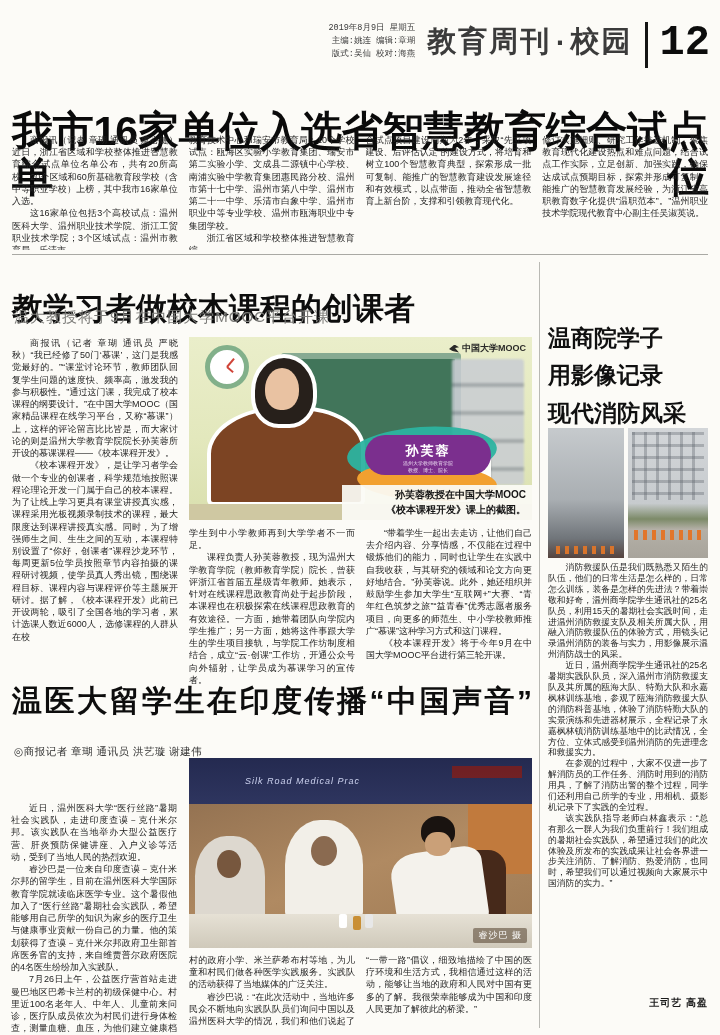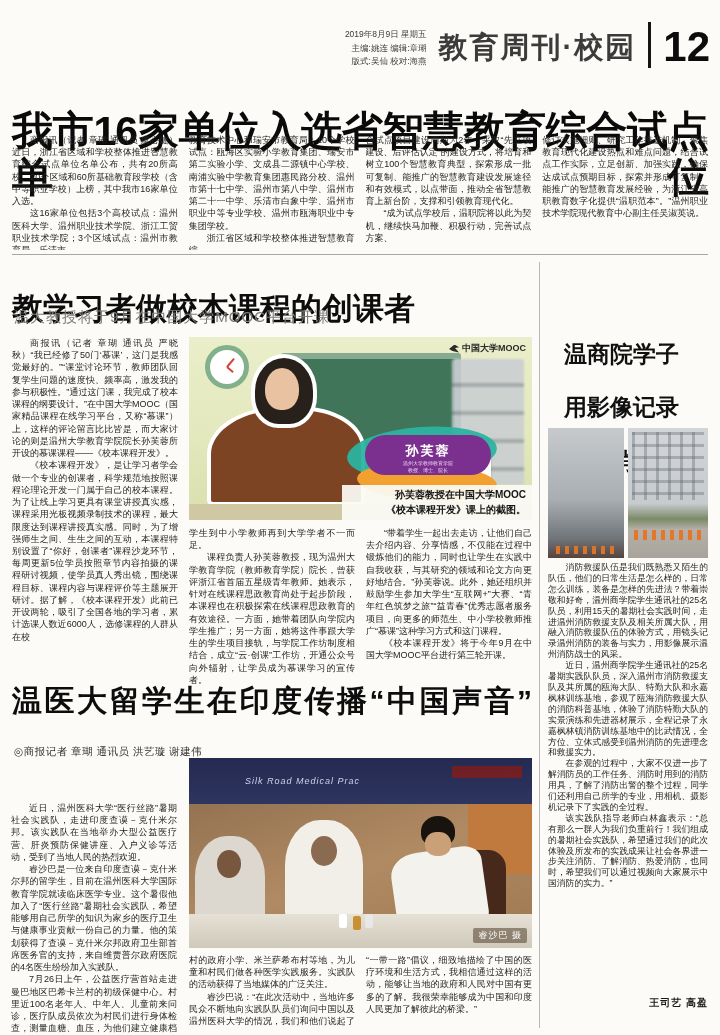--- a/index.html
+++ b/index.html
@@ -2,21 +2,21 @@
 <html><head>
 <meta charset="utf-8">
 <style>
   html,body { margin:0; padding:0; background:#e8e8e4; }
   .page {
     position:relative; width:720px; height:1035px; margin:0 auto;
     background:#fcfbf7; overflow:hidden; color:#1d1d1d;
     font-family:"Liberation Sans","DejaVu Sans",sans-serif;
   }
   
-  .hdr { position:absolute; top:22px; right:10px; display:flex; align-items:flex-end; gap:12px; }
+  .hdr { position:absolute; top:22px; right:10px; display:flex; align-items:flex-start; gap:12px;font-family:Liberation Mono, monospace; }
   .hdr-meta { font-size:8.5px; line-height:1.55; color:#3a3a3a; text-align:right; white-space:nowrap; }
   .hdr-section { font-size:29px; font-weight:800; color:#3b3b3b; letter-spacing:2px; white-space:nowrap; }
   .hdr-bar { width:3px; height:46px; background:#141414; }
   .hdr-page { font-size:42px; font-weight:900; color:#0c0c0c; line-height:1; }
   
   .headline1 {
     position:absolute; left:12px; top:82px; width:696px;
     font-size:41px; font-weight:900; color:#0a0a0a; letter-spacing:-1px;
     text-align:justify; text-align-last:justify; line-height:1.1;
   }
@@ -90,21 +90,21 @@
   .pi-p2 { position:absolute; left:6px; top:78px; width:70px; height:90px; background:#ddd8cf; border-radius:45% 45% 6px 6px; }
   .pi-p2-face { position:absolute; left:22px; top:14px; width:24px; height:28px; background:#77573e; border-radius:50%; }
   .pi-doc-hair { position:absolute; left:232px; top:58px; width:34px; height:30px; background:#191310; border-radius:50% 50% 40% 40%; }
   .pi-doc-face { position:absolute; left:236px; top:74px; width:26px; height:24px; background:#caa078; border-radius:45%; }
   .pi-doc-shirt { position:absolute; left:204px; top:92px; width:92px; height:74px; background:#f4f2ec; border-radius:30% 20% 6px 6px; transform:rotate(-8deg); }
   .pi-table { position:absolute; left:0; bottom:0; width:100%; height:34px; background:linear-gradient(180deg,#e6e1d5,#cfc9ba); }
   .pi-bottle { position:absolute; bottom:20px; width:8px; height:14px; background:#fff; border-radius:2px; box-shadow:14px 2px 0 #c98f35, 26px 0 0 #e8e8e8; }
   .pi-cap { position:absolute; right:5px; bottom:5px; color:#fff; font-size:9px; background:rgba(70,50,30,.5); padding:1px 5px; border-radius:2px; letter-spacing:1px; }
   
   .sb-title { position:absolute; left:548px; top:320px; width:160px; font-size:23px; font-weight:800; color:#101010; line-height:1.62; }
-  .sb-title p { margin:16px; }
+  .sb-title p { margin:0; }
   .sb-photos { position:absolute; left:548px; top:428px; width:160px; height:130px; display:flex; gap:4px; }
   .sbp { height:100%; overflow:hidden; position:relative; }
   .sbp-smoke { width:76px; background:linear-gradient(180deg,#c6cacd 0%,#a9aeb2 55%,#70757a 85%,#56443e 100%); }
   .sbp-smoke::after { content:""; position:absolute; left:8px; bottom:4px; width:60px; height:8px;
         background:repeating-linear-gradient(90deg,#d8742b 0 4px,rgba(0,0,0,0) 4px 9px); }
   .sbp-drill { flex:1; background:linear-gradient(180deg,#d3d6d9 0%,#c7cbce 58%,#7c8a68 70%,#b4b0a7 78%,#a8a49b 100%); }
   .sbp-drill::before { content:""; position:absolute; left:4px; top:4px; right:4px; height:68px;
         background:repeating-linear-gradient(90deg,rgba(90,96,104,.35) 0 3px,rgba(0,0,0,0) 3px 12px),
                    repeating-linear-gradient(180deg,rgba(90,96,104,.35) 0 3px,rgba(0,0,0,0) 3px 12px); }
   .sbp-drill::after { content:""; position:absolute; left:6px; bottom:18px; width:72px; height:10px;
@@ -136,21 +136,20 @@
     <div class="col">
         <p>商报讯（记者 章瑚 通讯员 虞心婕）近日，浙江省区域和学校整体推进智慧教育综合试点单位名单公布，共有20所高校、20个区域和60所基础教育段学校（含中等职业学校）上榜，其中我市16家单位入选。</p>
         <p>这16家单位包括3个高校试点：温州医科大学、温州职业技术学院、浙江工贸职业技术学院；3个区域试点：温州市教育局、乐清市</p>
       </div>
     <div class="col col-cont">
         <p>教育技术中心和瑞安市教育局；10个学校试点：瓯海区实验小学教育集团、瑞安市第二实验小学、文成县二源镇中心学校、南浦实验中学教育集团惠民路分校、温州市第十七中学、温州市第八中学、温州市第二十一中学、乐清市白象中学、温州市职业中等专业学校、温州市瓯海职业中专集团学校。</p>
         <p>浙江省区域和学校整体推进智慧教育综</p>
       </div>
     <div class="col col-cont">
         <p>合试点项目建设周期为2年，采取“先立项建设、后评估认定”的建设方式，将培育和树立100个智慧教育典型，探索形成一批可复制、能推广的智慧教育建设发展途径和有效模式，以点带面，推动全省智慧教育上新台阶，支撑和引领教育现代化。</p>
-        <p>“成为试点学校后，温职院将以此为契机，继续快马加鞭、积极行动，完善试点方案、</p>
       </div>
     <div class="col col-cont">
         <p>修订实施细则、研究工作推进机制，聚焦教育现代化建设热点和难点问题，结合试点工作实际，立足创新、加强实践，确保达成试点预期目标，探索并形成可复制、能推广的智慧教育发展经验，为浙江省高职教育数字化提供“温职范本”。”温州职业技术学院现代教育中心副主任吴淑英说。</p>
       </div>
   </div>
 
   <div class="hr-main"></div>
   <div class="v-div"></div>
 
   <h2 class="headline2">教学习者做校本课程的创课者</h2>

